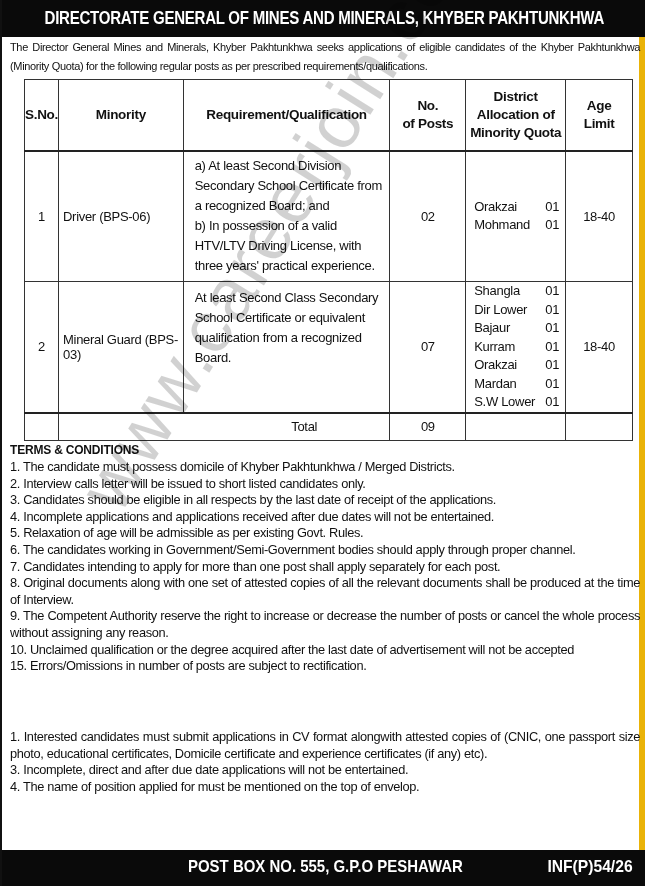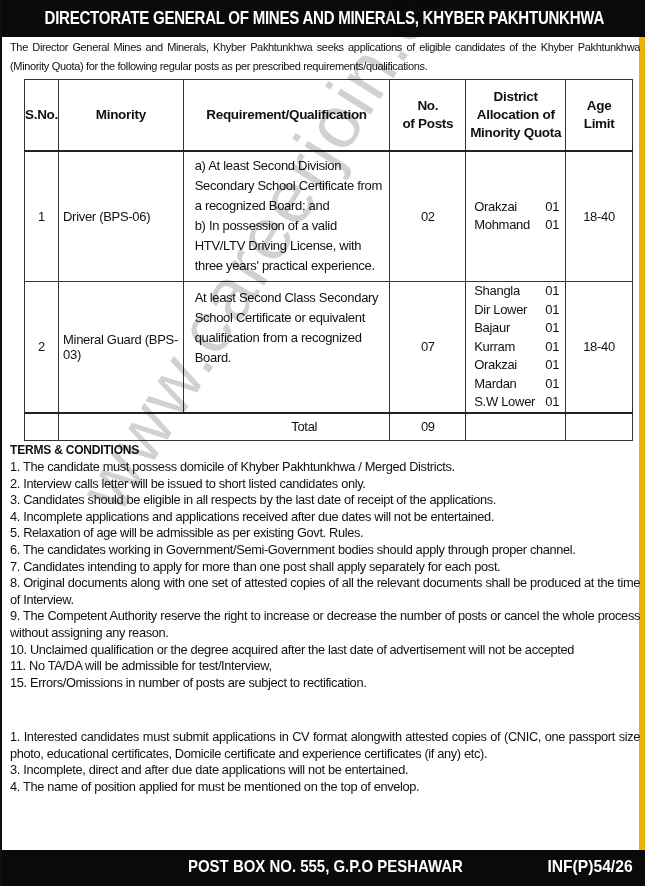--- a/index.html
+++ b/index.html
@@ -147,21 +147,20 @@
     <p>1. The candidate must possess domicile of Khyber Pakhtunkhwa / Merged Districts.</p>
     <p>2. Interview calls letter will be issued to short listed candidates only.</p>
     <p>3. Candidates should be eligible in all respects by the last date of receipt of the applications.</p>
     <p>4. Incomplete applications and applications received after due dates will not be entertained.</p>
     <p>5. Relaxation of age will be admissible as per existing Govt. Rules.</p>
     <p>6. The candidates working in Government/Semi-Government bodies should apply through proper channel.</p>
     <p>7. Candidates intending to apply for more than one post shall apply separately for each post.</p>
     <p>8. Original documents along with one set of attested copies of all the relevant documents shall be produced at the time of Interview.</p>
     <p>9. The Competent Authority reserve the right to increase or decrease the number of posts or cancel the whole process without assigning any reason.</p>
     <p>10. Unclaimed qualification or the degree acquired after the last date of advertisement will not be accepted</p>
-    <p>11. No TA/DA will be admissible for test/Interview,</p>
     <p>15. Errors/Omissions in number of posts are subject to rectification.</p>
   </div>
 
   <div class="section apply">
     <p>1. Interested candidates must submit applications in CV format alongwith attested copies of (CNIC, one passport size photo, educational certificates, Domicile certificate and experience certificates (if any) etc).</p>
     <p>3. Incomplete, direct and after due date applications will not be entertained.</p>
     <p>4. The name of position applied for must be mentioned on the top of envelop.</p>
   </div>
 
   <div class="footer-bar">

